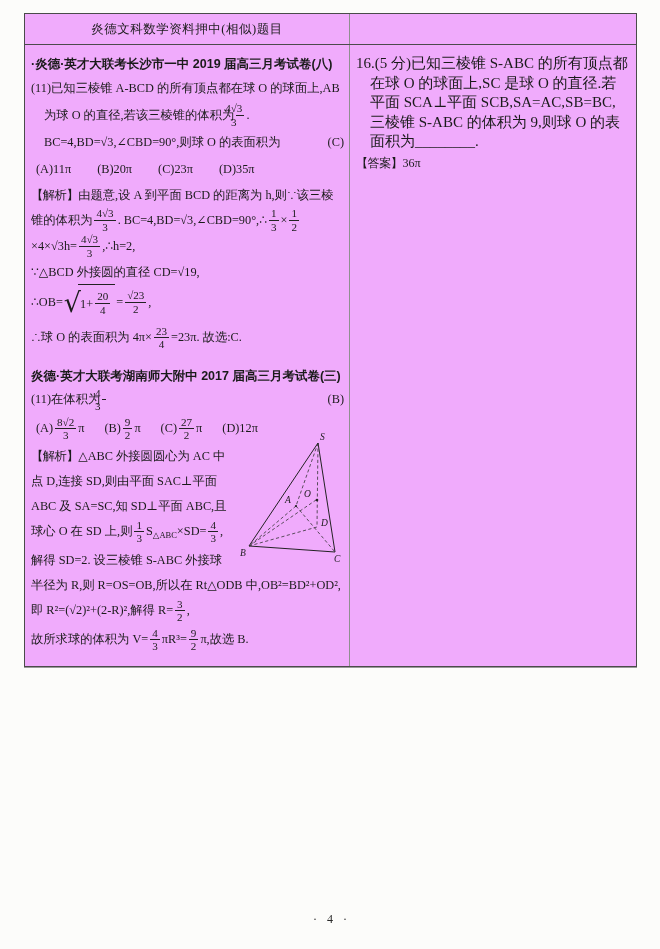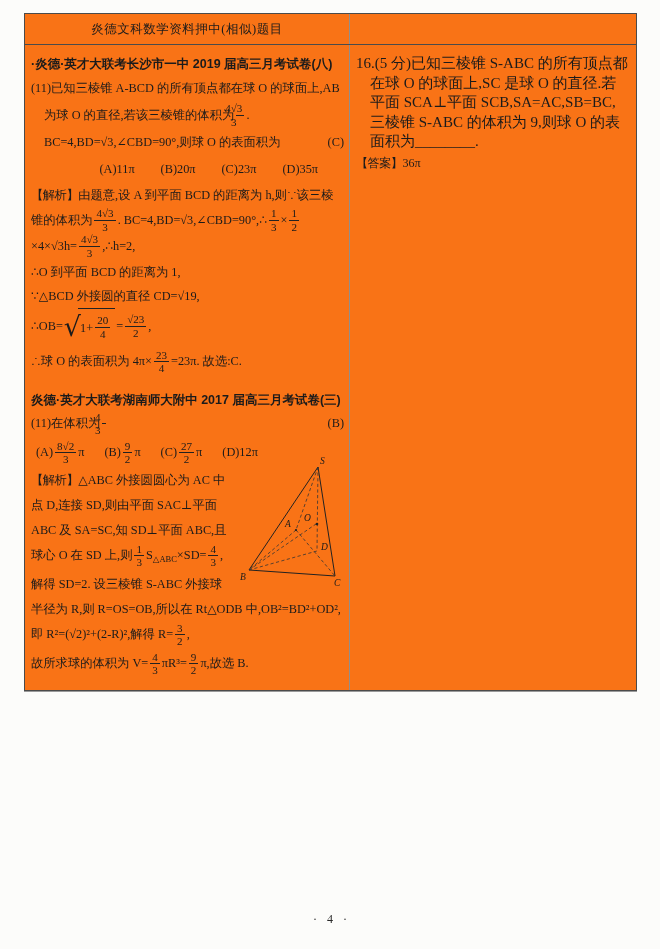--- a/index.html
+++ b/index.html
@@ -5,36 +5,36 @@
   html,body{margin:0;padding:0;}
   body{
     width:660px;height:949px;position:relative;
     background:#fcfcfa;
     font-family:"Liberation Serif","DejaVu Serif",serif;
     color:#1b1b1b;
     -webkit-font-smoothing:antialiased;
   }
   .doc-table{
     position:absolute;left:24px;top:13px;width:613px;min-height:644px;
-    border:1.6px solid #4b4b4b;box-sizing:border-box;background:#f97316;
+    border:1.6px solid #4b4b4b;box-sizing:border-box;background:#f0abfc;
     box-shadow:0 1px 0 #9a9a9a;
   }
   .thead{display:flex;border-bottom:1.3px solid #4b4b4b;height:30px;}
   .th{display:flex;align-items:center;justify-content:center;font-size:12.5px;letter-spacing:.5px;}
   .th-left{width:325px;border-right:1.3px solid #8f8f8f;box-sizing:border-box;}
   .th-right{flex:1;}
   .tbody{display:flex;align-items:stretch;}
   .td{box-sizing:border-box;padding:9px 5px 12px 6px;font-size:12.3px;}
   .td-left{width:325px;border-right:1.3px solid #8f8f8f;}
   .td-right{flex:1;padding-right:7px;}
   p{margin:0;}
   .sec-title{font-weight:bold;font-size:12.5px;line-height:21px;font-family:"Liberation Sans","DejaVu Sans",sans-serif;}
   .q1{line-height:27px;padding-left:13px;text-indent:-13px;}
   .q2{line-height:25px;padding-left:13px;text-indent:-13px;}
-  .opts{line-height:24px;margin:1px 0 2px 5px;text-align:right;}
+  .opts{line-height:24px;margin:1px 0 2px 5px;}
   .opts .opt{margin-right:26px;}
   .opts2{line-height:28px;margin:1px 0 2px 5px;}
   .opts2 .opt{margin-right:20px;}
   .sol{line-height:25px;}
   .sol-line{line-height:24px;}
   .sol-line.tall{line-height:36px;}
   .tag{font-weight:normal;letter-spacing:-.5px;}
   .ans-letter{float:right;}
   .frac{display:inline-flex;flex-direction:column;vertical-align:middle;text-align:center;
         line-height:1.12;font-size:.9em;margin:0 2px;position:relative;top:-1px;}
@@ -80,21 +80,20 @@
             <span class="fn">1</span>
             <span class="fd">3</span>
           </span><span>×</span><span class="frac">
             <span class="fn">1</span>
             <span class="fd">2</span>
           </span><span>×4×√3h=</span><span class="frac">
             <span class="fn">4√3</span>
             <span class="fd">3</span>
           </span><span>,∴h=2,</span></p>
 
-      <p class="sol-line">∴O 到平面 BCD 的距离为 1,</p>
       <p class="sol-line">∵△BCD 外接圆的直径 CD=√19,</p>
 
       <p class="sol-line tall"><span>∴OB=</span><span class="bigsqrt">
             <span class="rsym">√</span>
             <span class="rbody">
               <span>1+</span>
               <span class="frac">
                 <span class="fn">20</span>
                 <span class="fd">4</span>
               </span>

